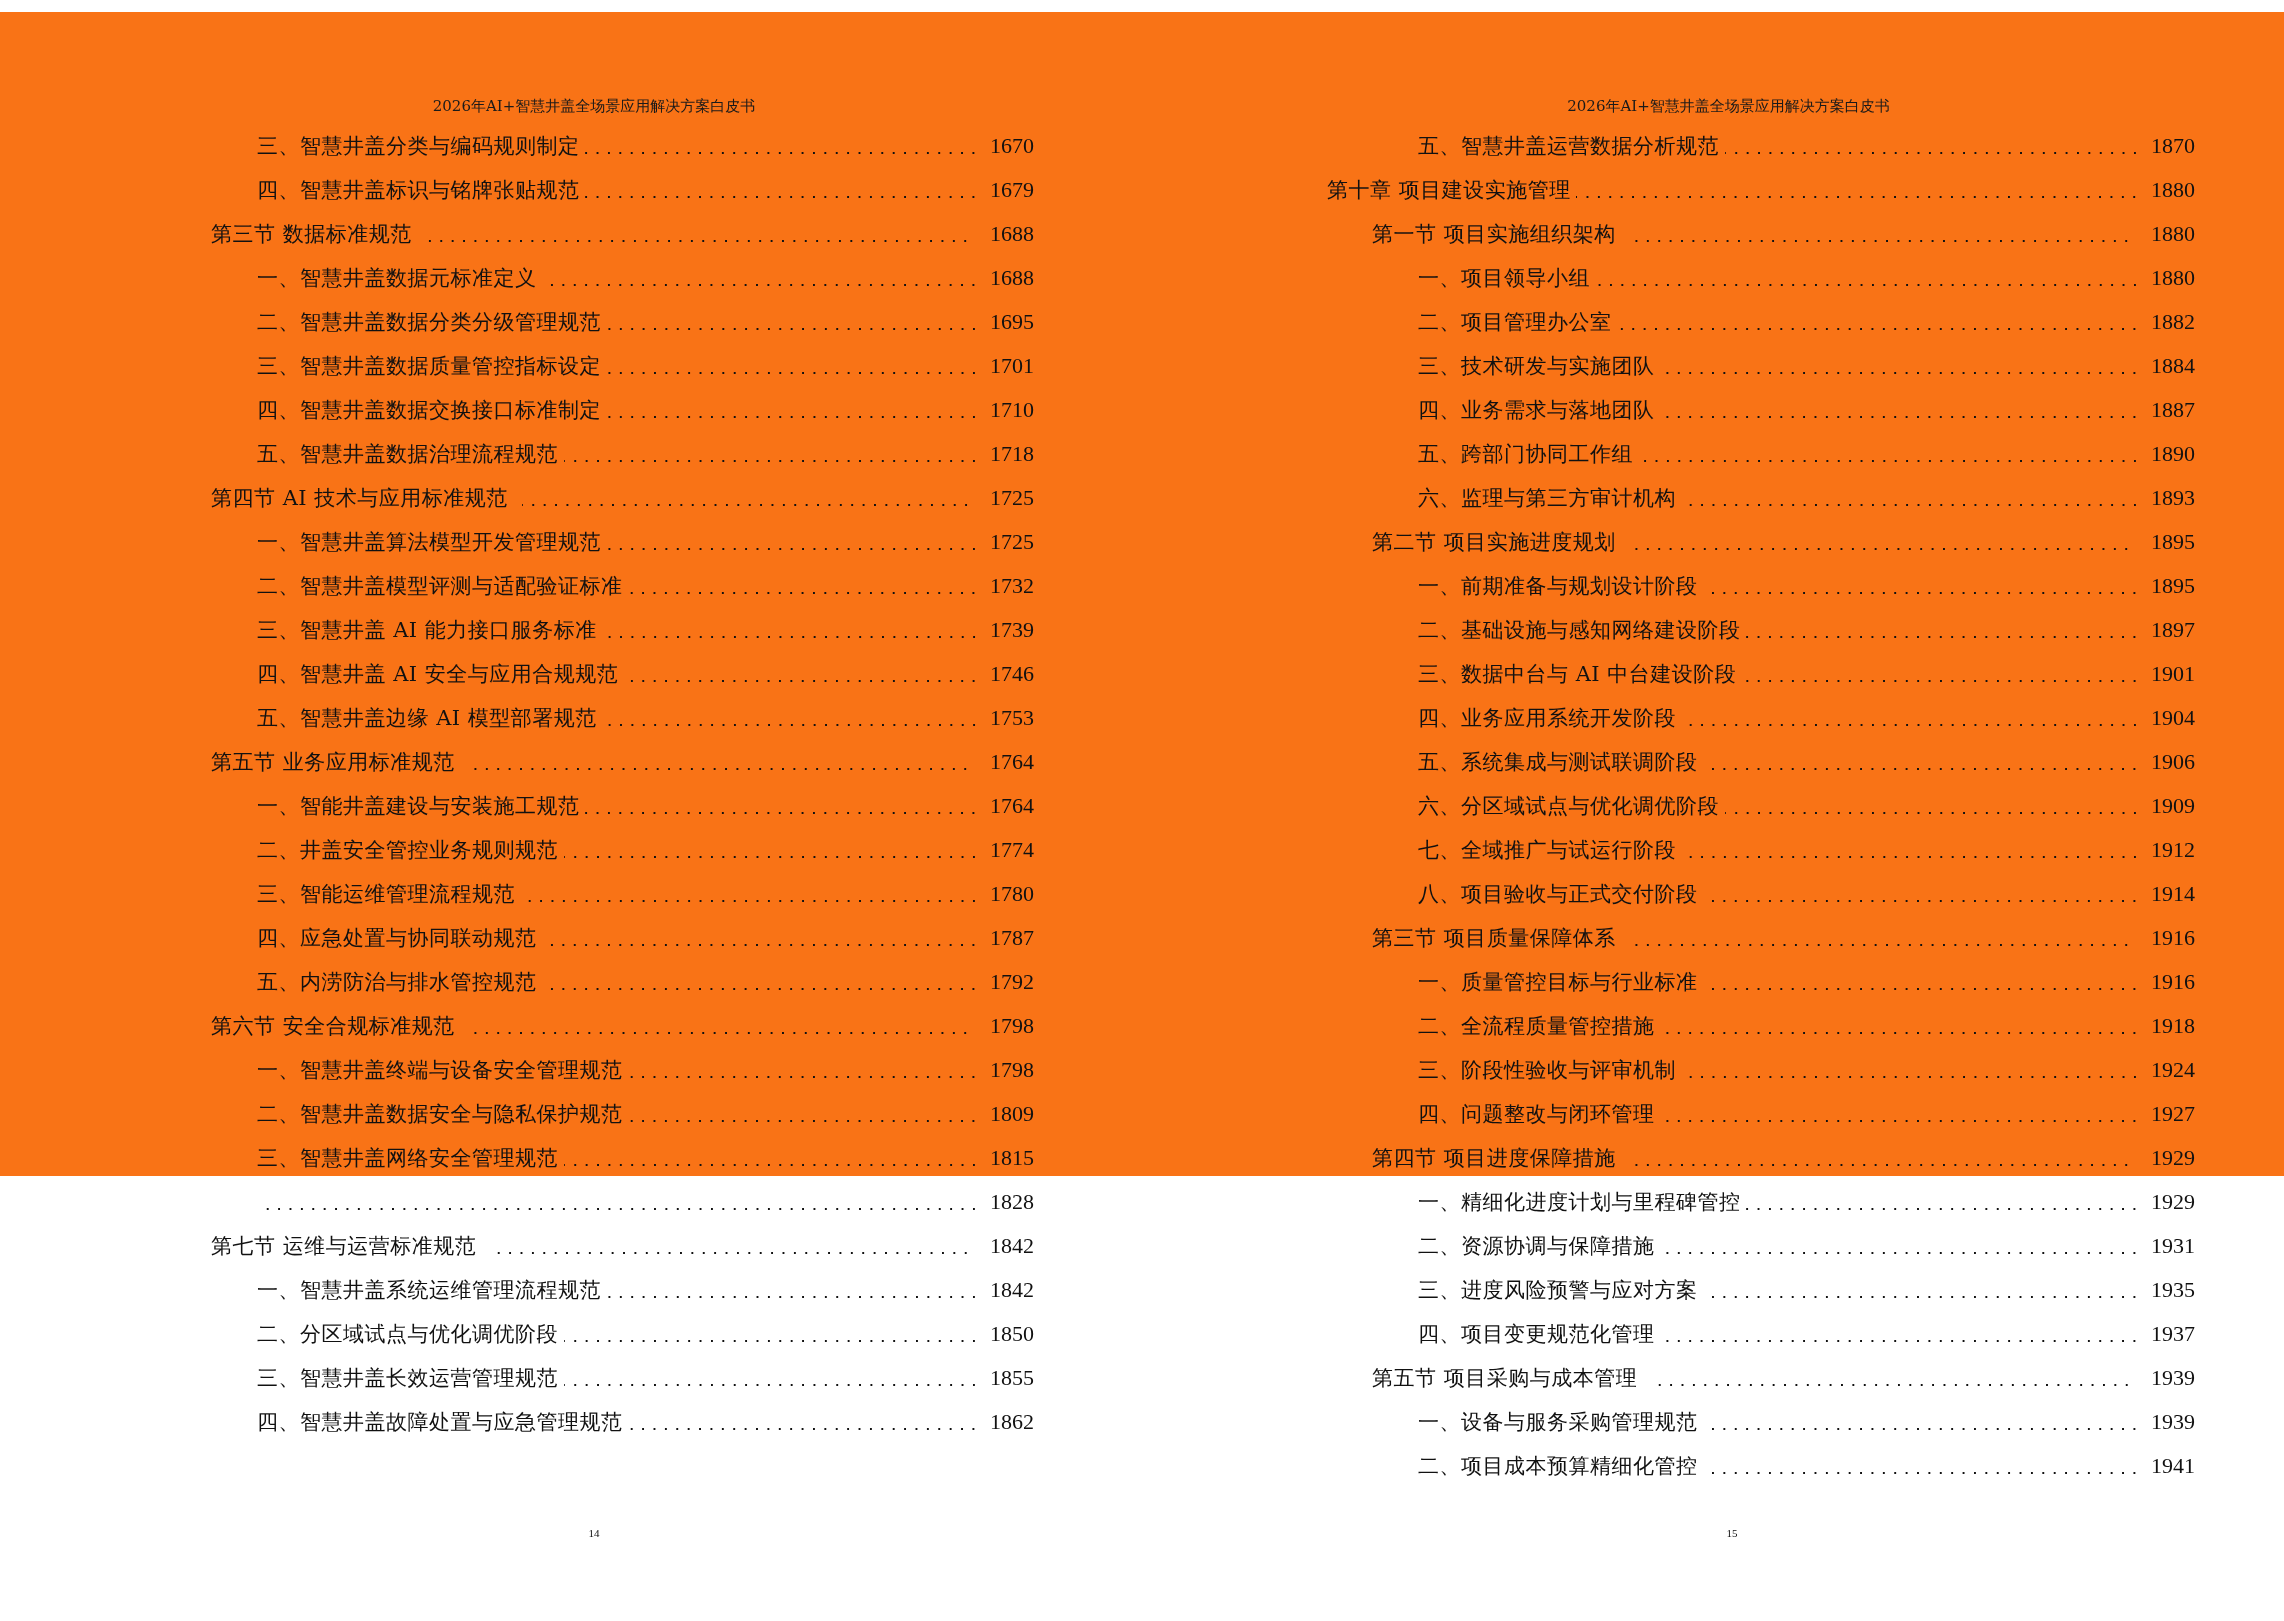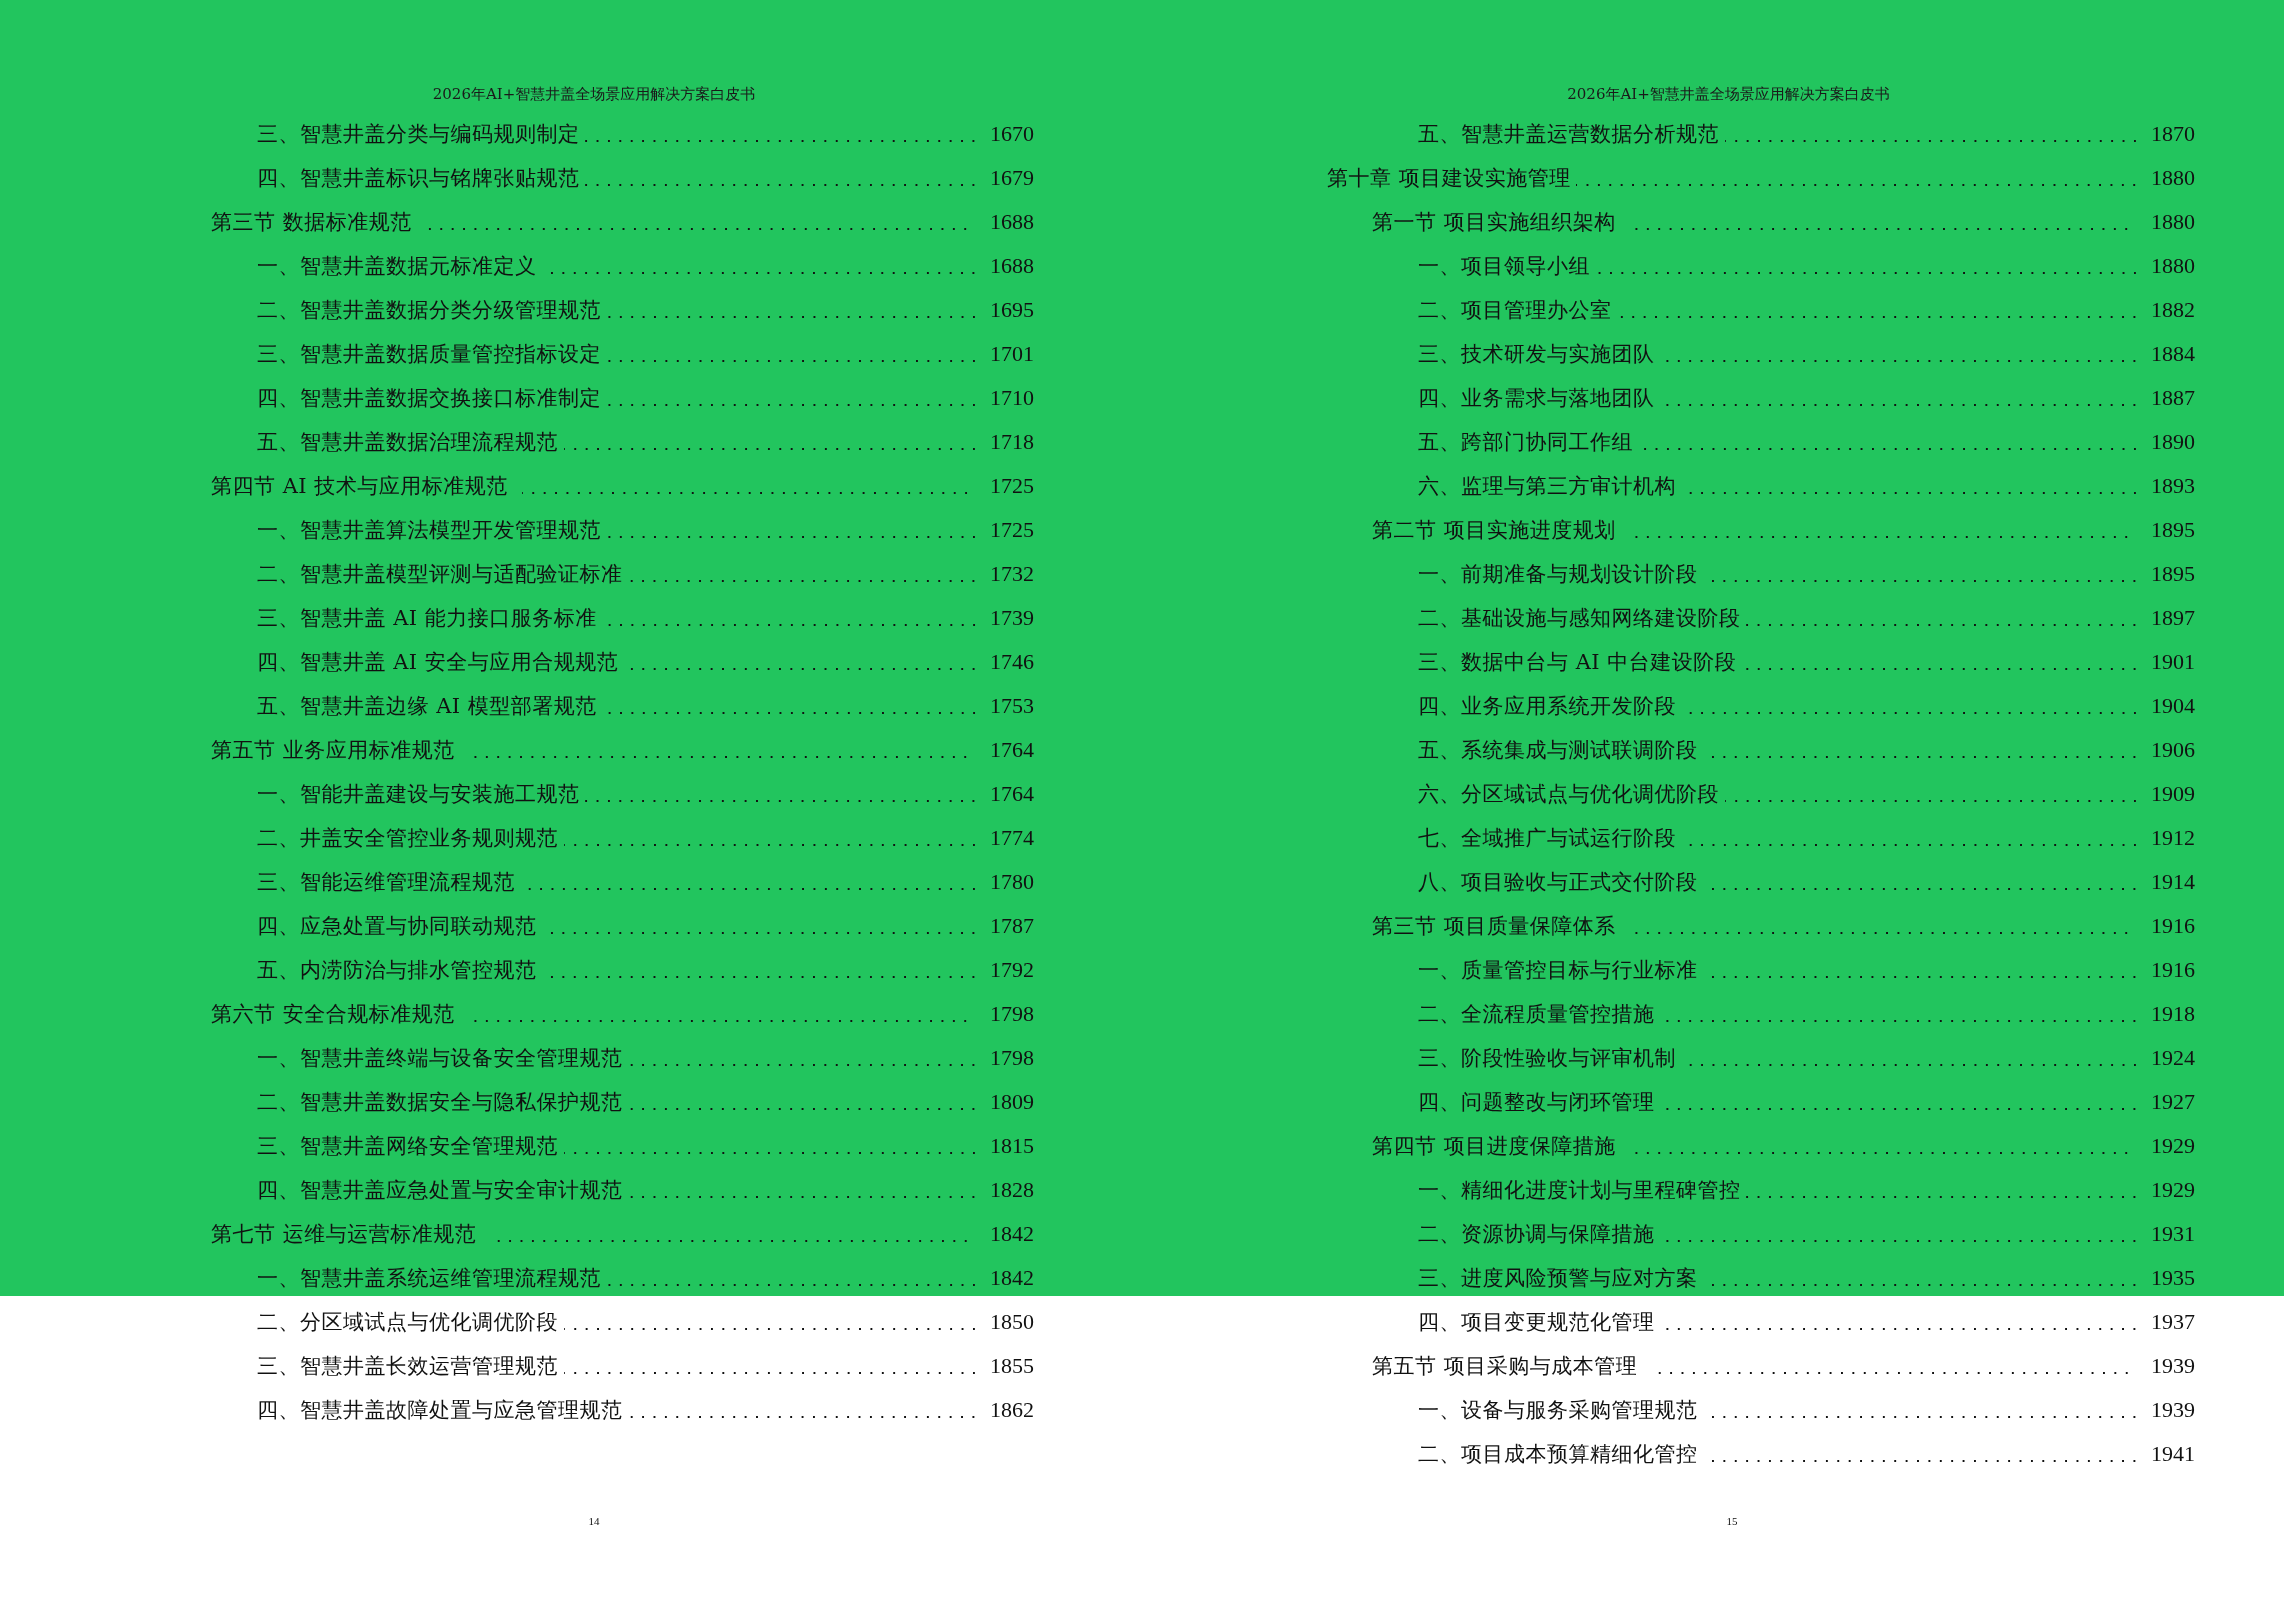--- a/index.html
+++ b/index.html
@@ -10,23 +10,23 @@
     body {
       width: 2284px;
       height: 1622px;
       position: relative;
       overflow: hidden;
       color: #111111;
       font-family: "DejaVu Serif", "Liberation Serif", serif;
     }
     .page {
       position: absolute;
-      top: 0;
-      height: 1296px;
-      background: #22c55e;
+      top: 12px;
+      height: 1164px;
+      background: #f97316;
     }
     .page.left  { left: 0;    width: 1142px; }
     .page.right { left: 1142px; width: 1142px; }
 
     .running-header {
       position: absolute;
       top: 83px;
       height: 22px;
       line-height: 22px;
       font-size: 15px;
@@ -215,21 +215,20 @@
         <span class="toc-title">二、智慧井盖数据安全与隐私保护规范</span>
         <span class="toc-leader"></span>
         <span class="toc-page">1809</span>
       </li>
       <li class="toc-row lvl-item">
         <span class="toc-title">三、智慧井盖网络安全管理规范</span>
         <span class="toc-leader"></span>
         <span class="toc-page">1815</span>
       </li>
       <li class="toc-row lvl-item">
-        <span class="toc-title">四、智慧井盖应急处置与安全审计规范</span>
         <span class="toc-leader"></span>
         <span class="toc-page">1828</span>
       </li>
       <li class="toc-row lvl-section">
         <span class="toc-title">第七节  运维与运营标准规范</span>
         <span class="toc-leader"></span>
         <span class="toc-page">1842</span>
       </li>
       <li class="toc-row lvl-item">
         <span class="toc-title">一、智慧井盖系统运维管理流程规范</span>

